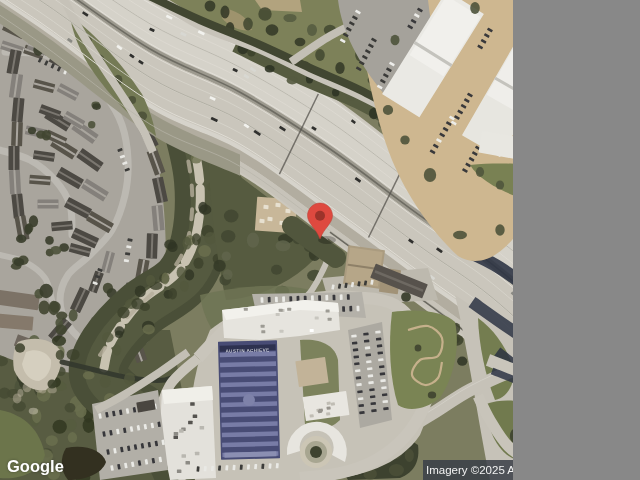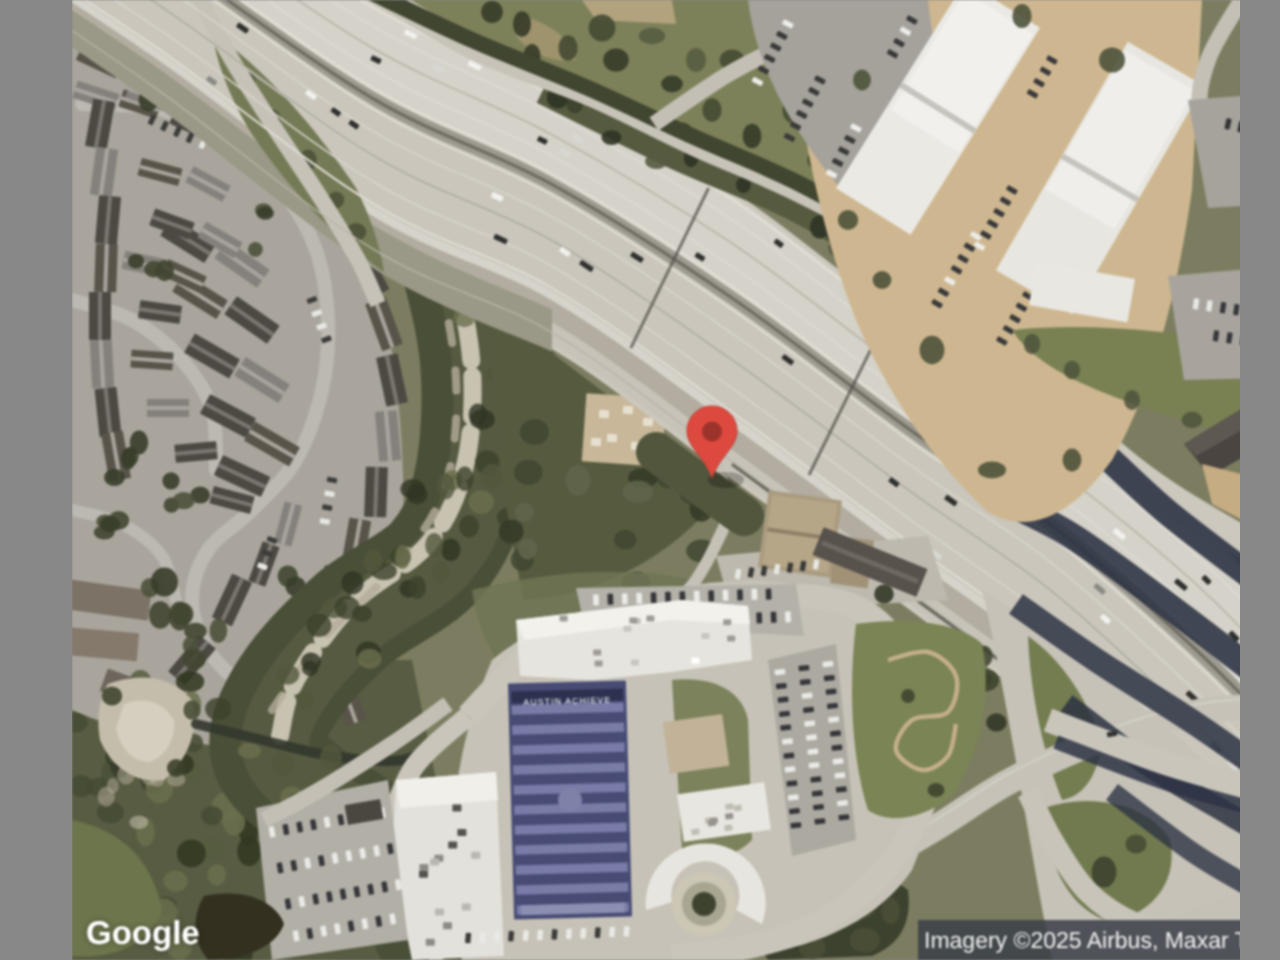--- a/index.html
+++ b/index.html
@@ -1,15 +1,15 @@
 <!DOCTYPE html>
 <html><head><meta charset="utf-8">
 <style>
 html,body{margin:0;padding:0;background:#888;}
-#map{width:584px;height:480px;overflow:hidden;position:relative;margin-left:36px;}
+#map{width:513px;height:480px;overflow:hidden;position:relative;}
 #map svg{filter:blur(0.45px) saturate(0.92);}
 </style></head>
 <body>
 
 <div id="map">
 <svg width="640" height="480" viewBox="0 0 640 480" xmlns="http://www.w3.org/2000/svg">
 
 <rect x="0" y="0" width="640" height="480" fill="#7c7d5e"></rect>
 
 <path d="M0,330 L170,330 L200,480 L0,480 Z" fill="#585c40"></path>

